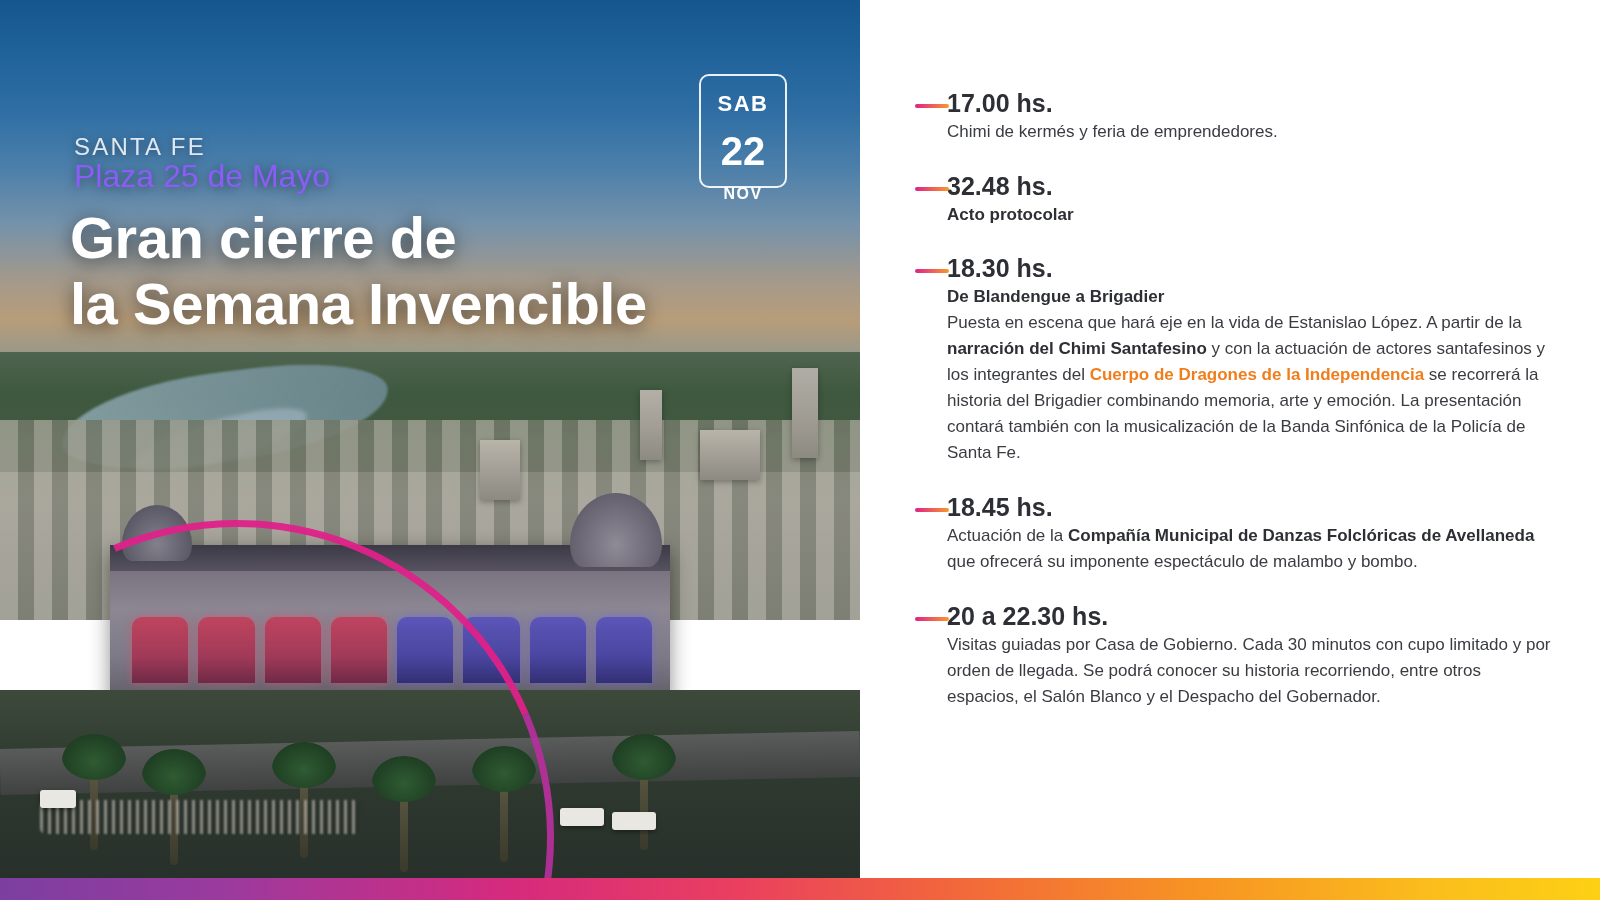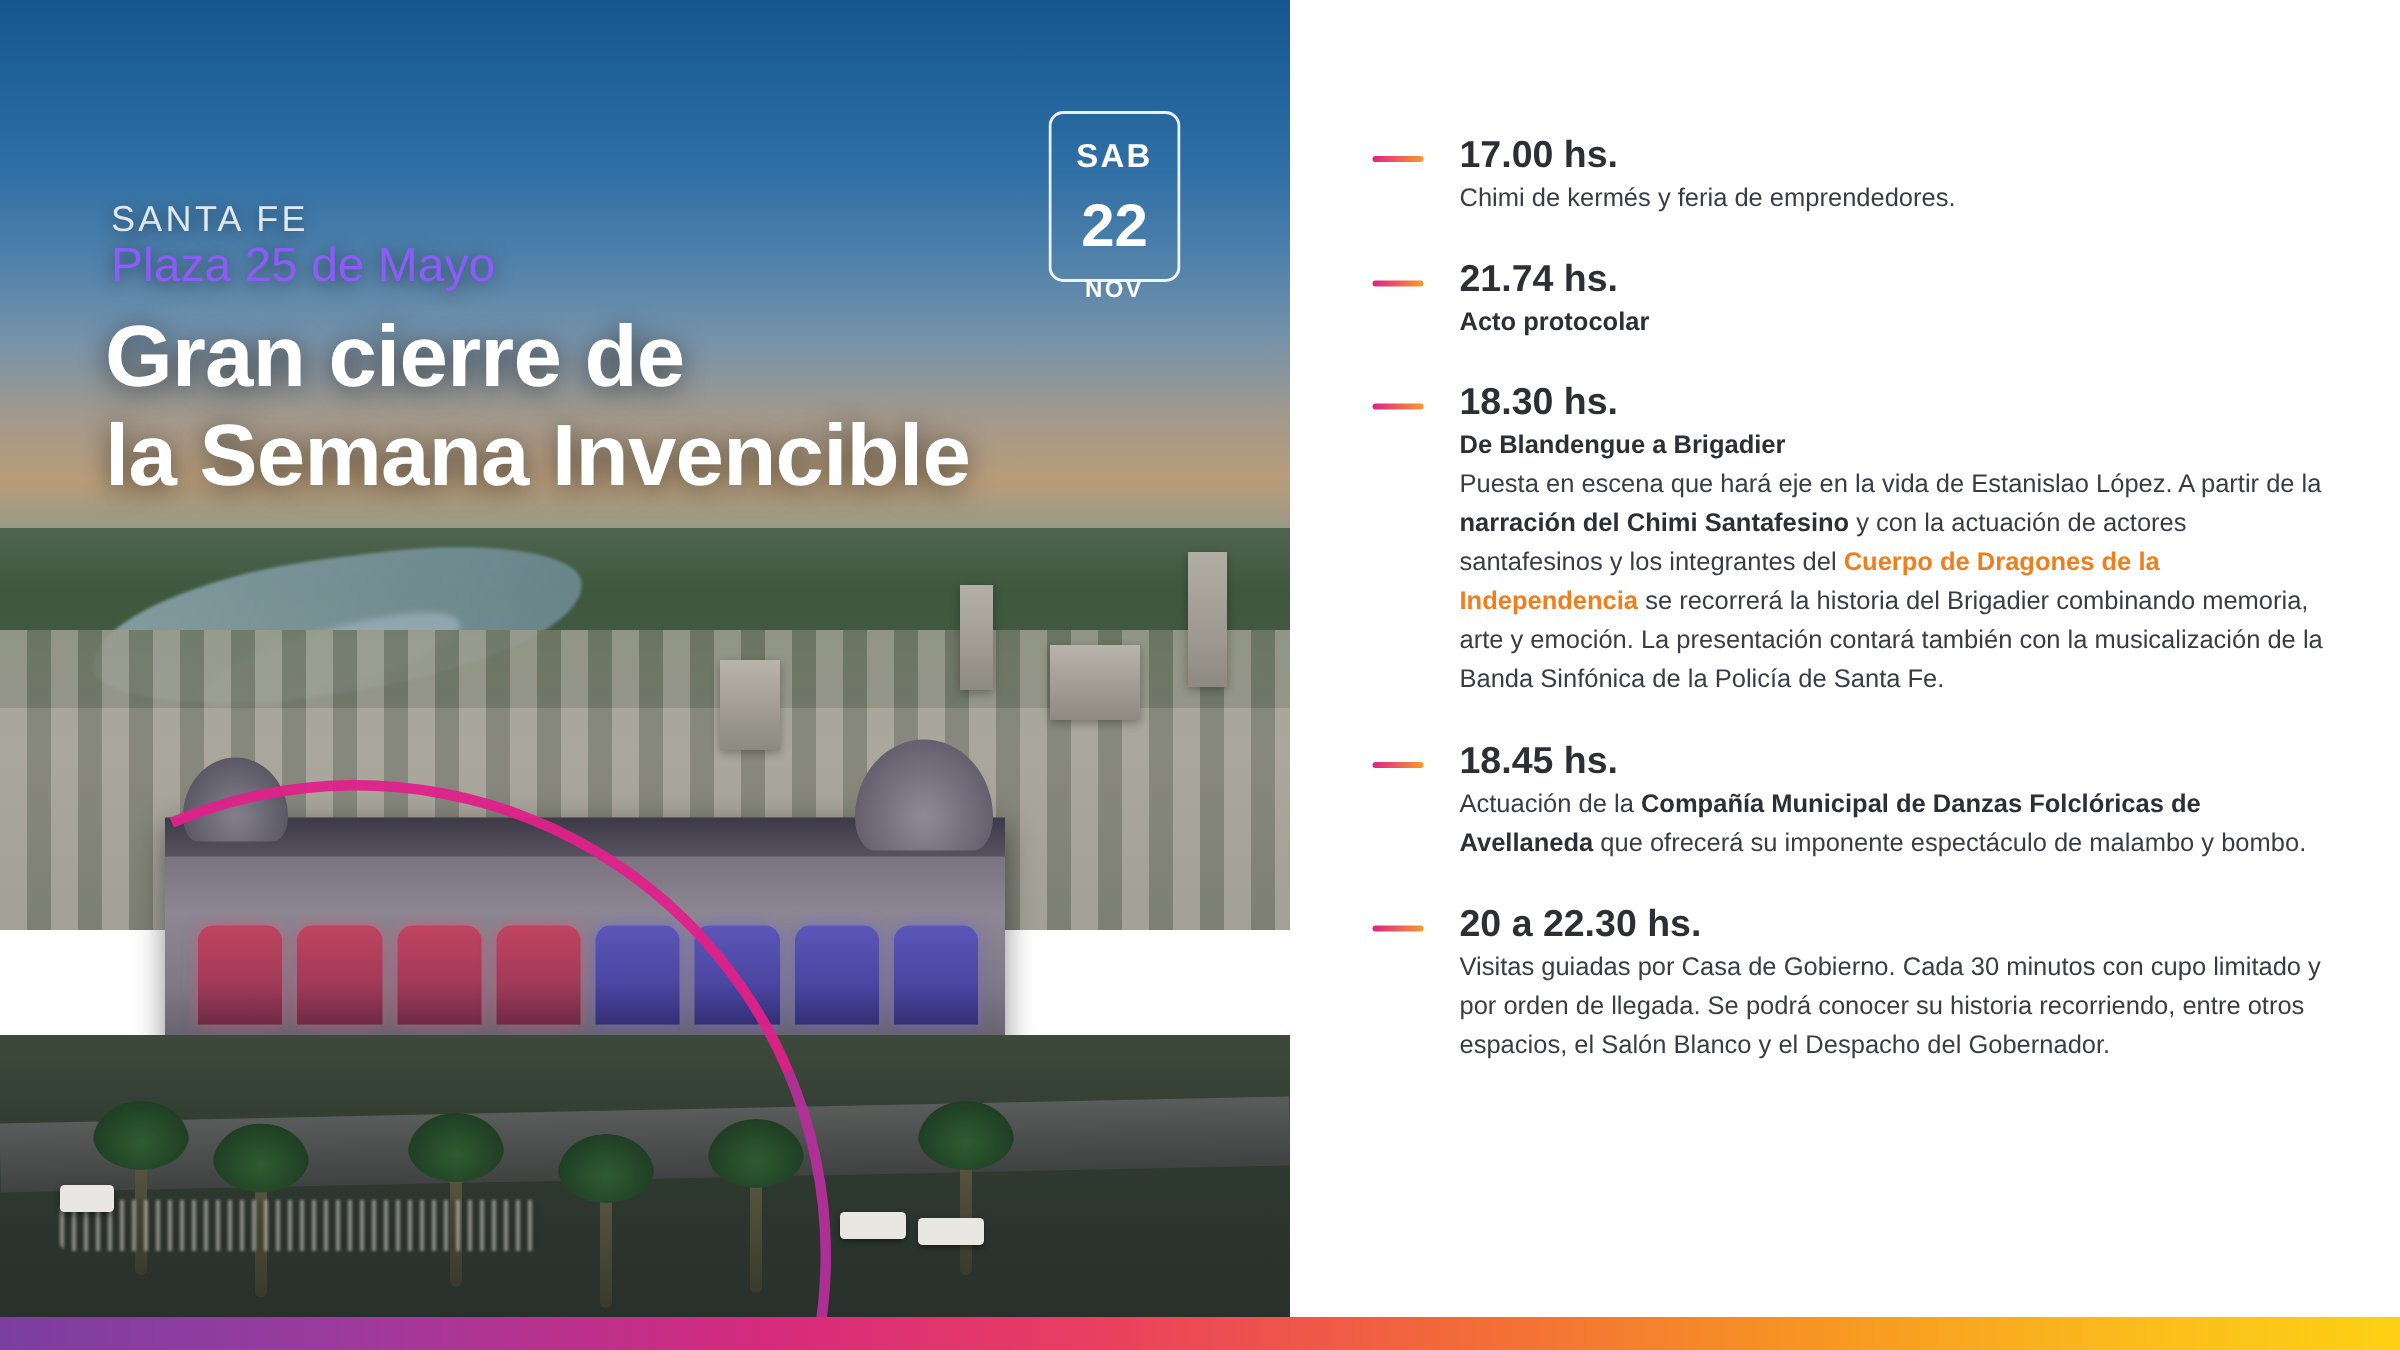--- a/index.html
+++ b/index.html
@@ -257,21 +257,21 @@
     width: 640px;
   }
   .item { position: relative; margin-bottom: 26px; }
   .item .dash {
     position: absolute;
     left: 0; top: 16px;
     width: 34px; height: 4px;
     border-radius: 2px;
     background: linear-gradient(90deg, #e0218a, #f79a2b);
   }
-  .item .body { margin-left: 58px; }
+  .item .body { margin-left: 32px; }
   .time {
     font-size: 25px;
     font-weight: bold;
     color: #2d2f35;
     line-height: 30px;
   }
   .subtitle {
     font-size: 17px;
     font-weight: bold;
     color: #2d2f35;
@@ -375,21 +375,21 @@
         <div class="dash"></div>
         <div class="body">
           <div class="time">17.00 hs.</div>
           <div class="desc">Chimi de kermés y feria de emprendedores.</div>
         </div>
       </div>
 
       <div class="item">
         <div class="dash"></div>
         <div class="body">
-          <div class="time">21.74 hs.</div>
+          <div class="time">32.48 hs.</div>
           <div class="subtitle">Acto protocolar</div>
         </div>
       </div>
 
       <div class="item">
         <div class="dash"></div>
         <div class="body">
           <div class="time">18.30 hs.</div>
           <div class="subtitle">De Blandengue a Brigadier</div>
           <div class="desc"><span>Puesta en escena que hará eje en la vida de Estanislao López. A partir de la </span><b>narración del Chimi Santafesino</b><span> y con la actuación de actores santafesinos y los integrantes del </span><span class="hl-orange">Cuerpo de Dragones de la Independencia</span><span> se recorrerá la historia del Brigadier combinando memoria, arte y emoción. La presentación contará también con la musicalización de la Banda Sinfónica de la Policía de Santa Fe.</span></div>

